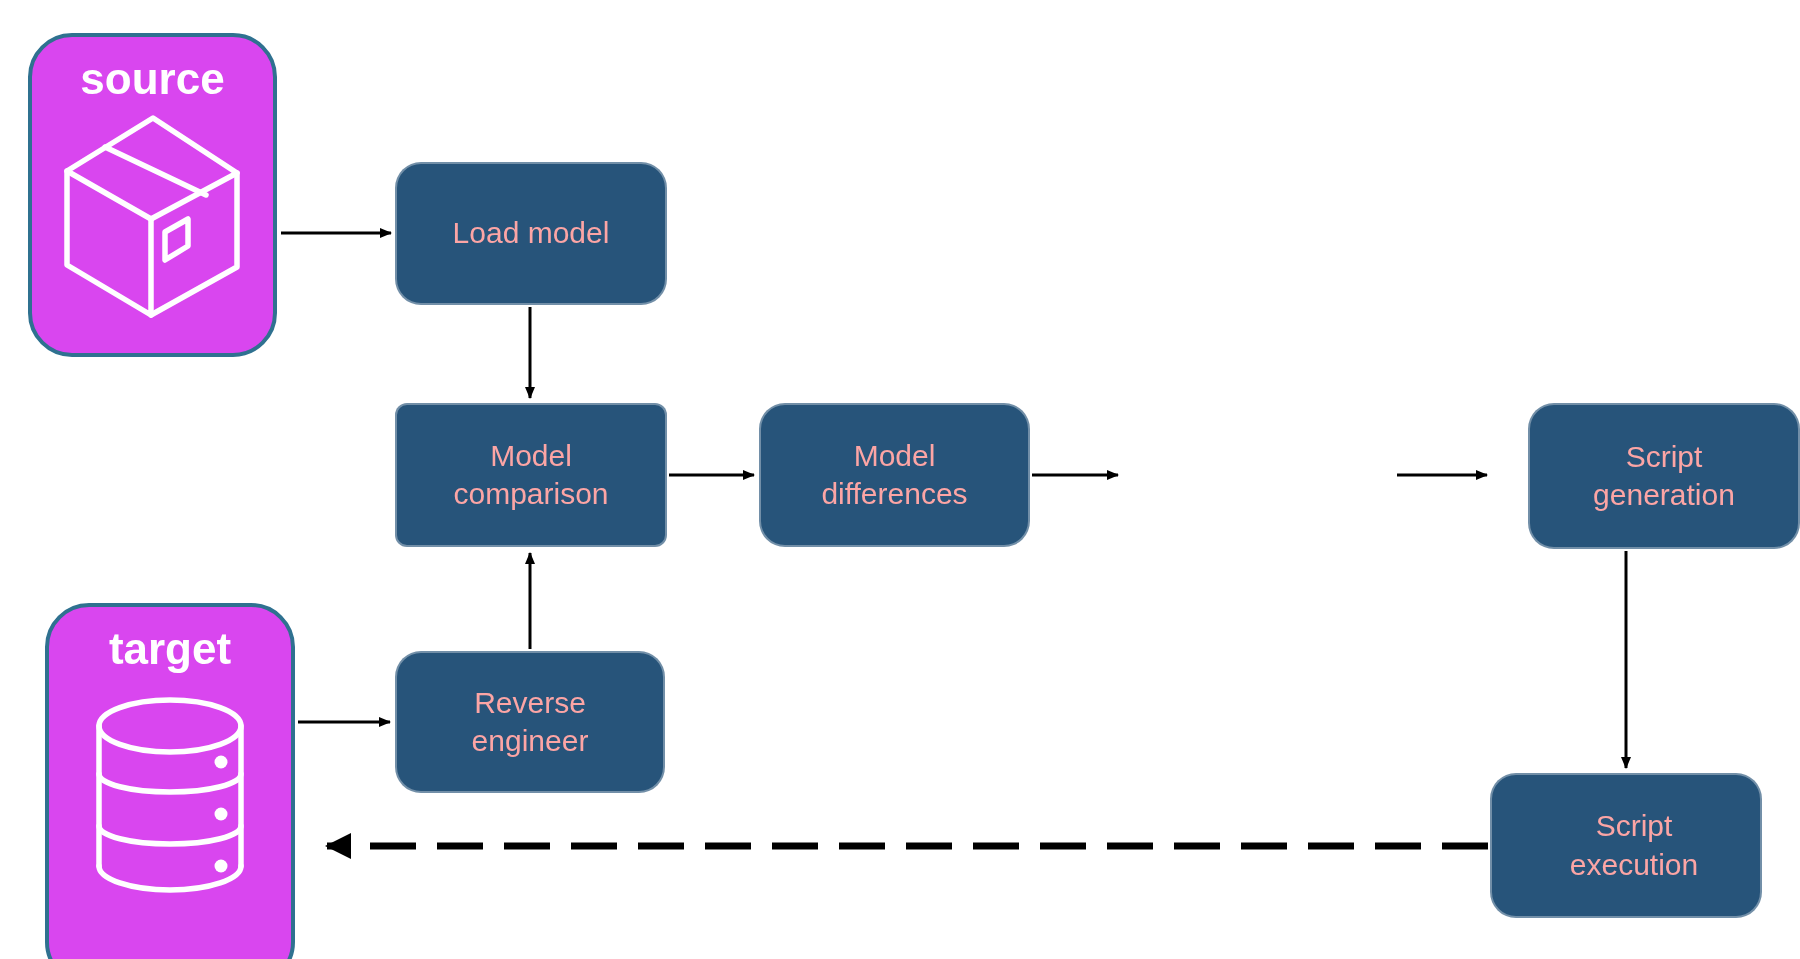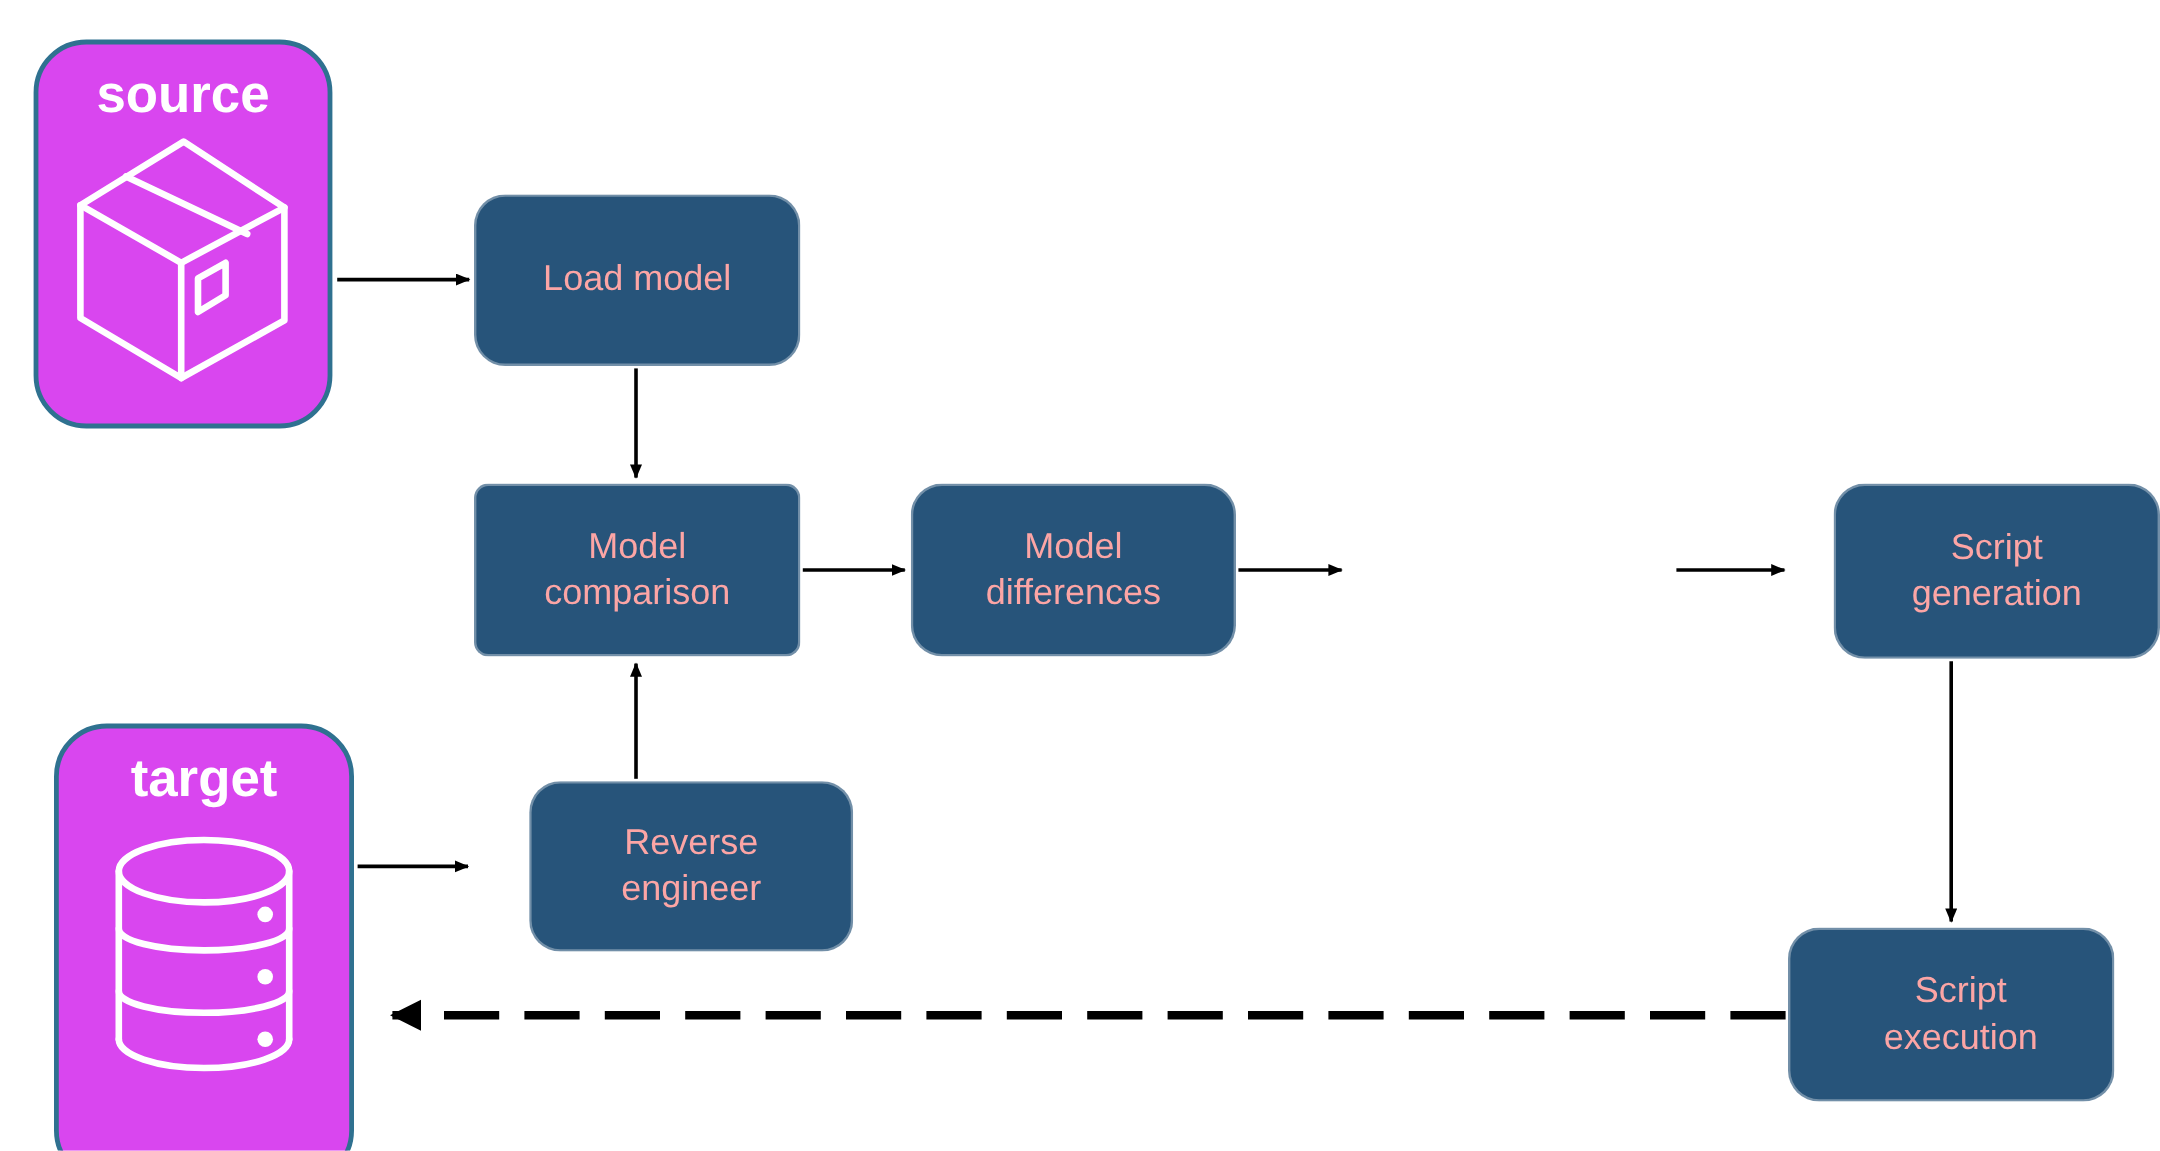--- a/index.html
+++ b/index.html
@@ -23,21 +23,21 @@
     font-weight:400;
     line-height:1.27;
     box-sizing:border-box;
   }
   .node .lbl{max-width:205px;}
   .n-load-model      {left:395px;top:162px;width:272px;height:143px;}
   .n-model-comparison{left:395px;top:403px;width:272px;height:144px;border-radius:12px;}
   .n-model-differences{left:759px;top:403px;width:271px;height:144px;}
   .n-deployment-plan {left:1123px;top:403px;width:272px;height:144px;}
   .n-script-generation{left:1492px;top:403px;width:272px;height:146px;margin-left:36px;}
-  .n-reverse-engineer{left:395px;top:651px;width:270px;height:142px;margin-left:46px;}
+  .n-reverse-engineer{left:395px;top:651px;width:270px;height:142px;}
   .n-script-execution{left:1490px;top:773px;width:272px;height:145px;padding-left:16px;}
 
   
   .endpoint{
     position:absolute;
     background:#d946ef;
     border:4px solid #2F7190;
     border-radius:44px;
     box-sizing:border-box;
     display:flex;flex-direction:column;align-items:center;

